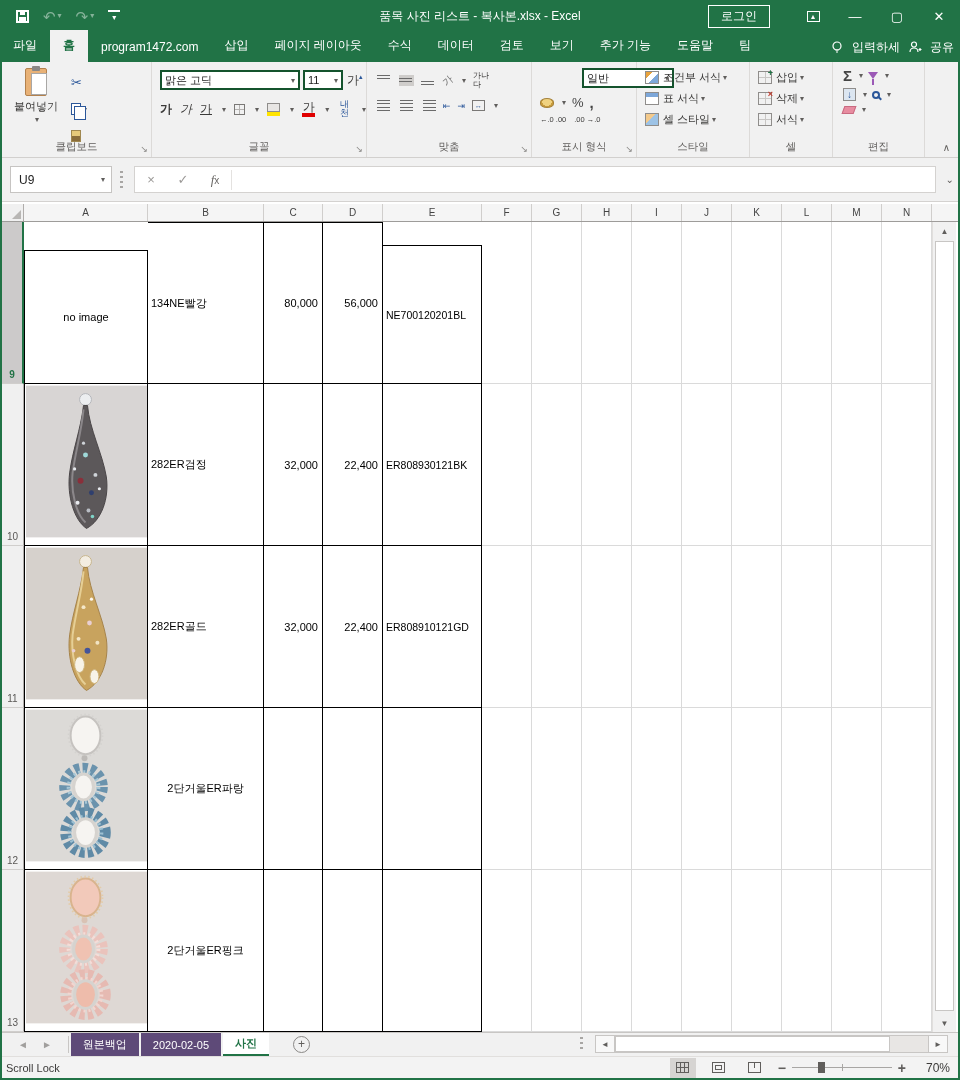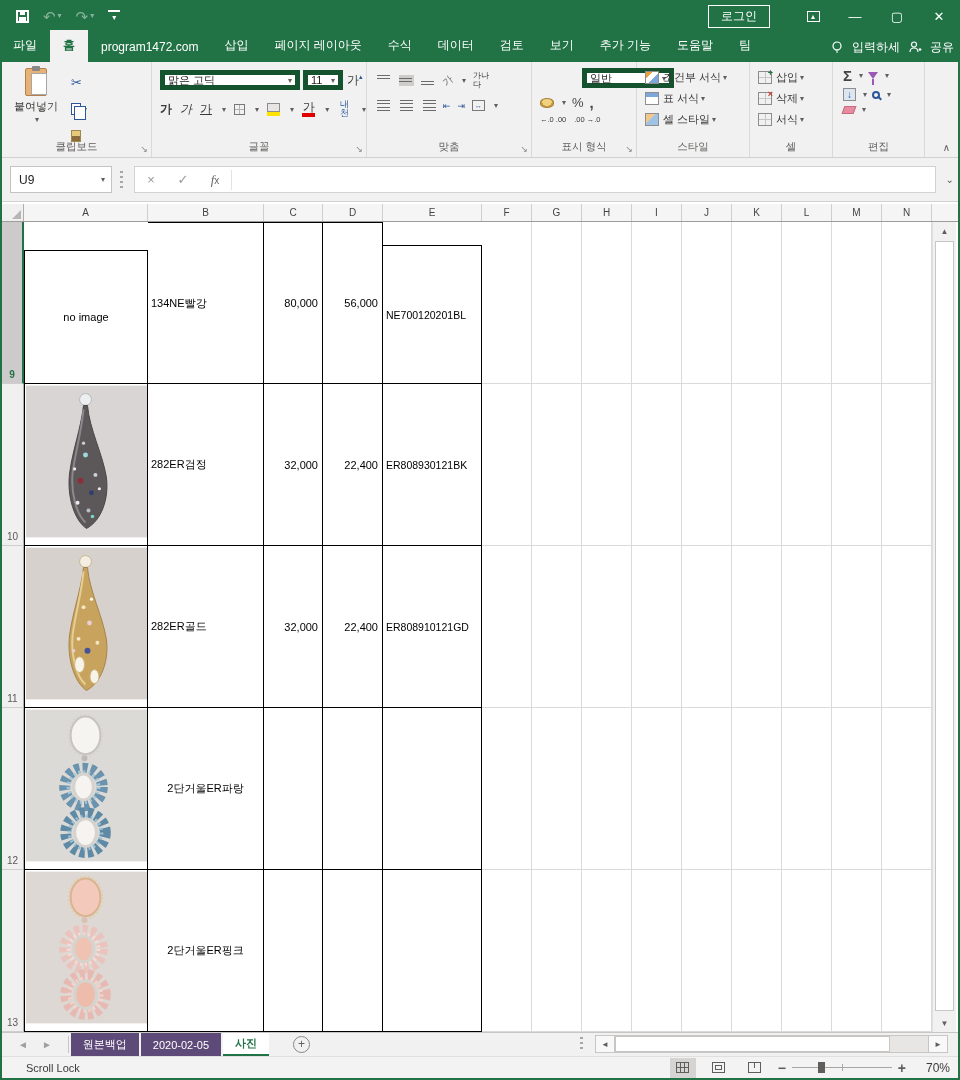--- a/index.html
+++ b/index.html
@@ -29,21 +29,21 @@
   .tabrow-right { position:absolute; right:6px; top:0; height:30px; display:flex; align-items:center; gap:8px; color:#fff; font-size:12px; }
   .bulb { width:14px; height:14px; }
   .person { width:14px; height:14px; }
 
   
   .ribbon { position:absolute; top:62px; left:0; width:956px; height:96px; background:#f1f1f1; border-bottom:1px solid #d2d0ce; }
   .rgroup { position:absolute; top:0; height:95px; border-right:1px solid #dcdad8; }
   .glabel { position:absolute; bottom:3px; left:0; right:0; text-align:center; font-size:10.5px; color:#605e5c; }
   .launcher { position:absolute; bottom:3px; right:3px; font-size:9px; color:#8a8886; }
   .caret { font-size:8px; color:#605e5c; margin-left:2px; }
-  .combo { background:#fff; border:5px solid #14532d; font-size:11px; color:#222; display:flex; align-items:center; padding:0 3px; height:20px; }
+  .combo { background:#fff; border:2px solid #14532d; font-size:11px; color:#222; display:flex; align-items:center; padding:0 3px; height:20px; }
   .combo .caret { margin-left:auto; }
   .kga { font-size:12px; color:#3b3a39; }
   .ln { width:13px; background:repeating-linear-gradient(to bottom,#6b6b6b 0 1px,transparent 1px 3.4px); }
   .lnbox { width:15px; height:11px; display:flex; }
   .iconbtn { height:20px; padding:0 3px; display:flex; align-items:center; }
   .grid-ic { width:13px; height:11px; border:1px solid #7a7876; background:
       linear-gradient(#b5b3b1,#b5b3b1) 50% 0/1px 100% no-repeat,
       linear-gradient(#b5b3b1,#b5b3b1) 0 50%/100% 1px no-repeat; }
   .sum { font-size:15px; font-weight:bold; color:#444; }
   .srow { display:flex; align-items:center; height:21px; font-size:11px; color:#3b3a39; white-space:nowrap; }
@@ -104,21 +104,21 @@
   .stab.active { background:#fff; color:#217346; font-weight:bold; border-bottom:2px solid #217346; }
   .addsheet { width:17px; height:17px; border:1px solid #8a8886; border-radius:50%; color:#605e5c; font-size:12px; line-height:15px; text-align:center; align-self:center; margin-left:22px; }
   .hscroll { position:absolute; right:10px; top:1035px; width:368px; height:18px; display:flex; align-items:center; }
   .hdots { width:3px; height:14px; background:repeating-linear-gradient(to bottom,#a8a6a4 0 2px,transparent 2px 5px); margin-right:12px; }
   .harrow { width:20px; height:18px; border:1px solid #c8c6c4; background:#f8f8f8; font-size:8px; color:#605e5c; display:flex; align-items:center; justify-content:center; }
   .htrack { flex:1; height:18px; background:#e8e6e4; border-top:1px solid #c8c6c4; border-bottom:1px solid #c8c6c4; position:relative; }
   .hthumb { position:absolute; left:0; top:0; width:88%; height:100%; background:#fff; border:1px solid #c8c6c4; }
 
   
   .statusbar { position:absolute; top:1056px; left:0; width:956px; height:22px; background:#f3f3f3; border-top:1px solid #e1dfdd; display:flex; align-items:center; font-size:11px; color:#3b3a39; }
-  .sb-left { padding-left:24px; }
+  .sb-left { padding-left:4px; }
   .sb-right { position:absolute; right:8px; display:flex; align-items:center; gap:10px; }
   .viewbtn { width:26px; height:20px; display:flex; align-items:center; justify-content:center; }
   .viewbtn.active { background:#d6d4d2; }
   .vic1 { width:13px; height:11px; border:1px solid #605e5c; background:
       linear-gradient(#605e5c,#605e5c) 33% 0/1px 100% no-repeat,
       linear-gradient(#605e5c,#605e5c) 66% 0/1px 100% no-repeat,
       linear-gradient(#605e5c,#605e5c) 0 50%/100% 1px no-repeat; }
   .vic2 { width:13px; height:11px; border:1px solid #605e5c; display:flex; align-items:center; justify-content:center; }
   .vic2 i { width:7px; height:5px; border:1px solid #605e5c; display:block; }
   .vic3 { width:13px; height:11px; border:1px solid #605e5c; background:linear-gradient(#605e5c,#605e5c) 50% 0/1px 60% no-repeat; }
@@ -137,20 +137,21 @@
 
   <div class="titlebar">
     <div class="qat">
       <span class="qat-btn">
           <span class="floppy"></span>
         </span>
       <span class="qat-btn dim">↶<span class="qat-caret">▾</span></span>
       <span class="qat-btn dim">↷<span class="qat-caret">▾</span></span>
       <span class="qat-custom">▾</span>
     </div>
+    <div class="tb-title">품목 사진 리스트 - 복사본.xlsx  -  Excel</div>
     <div class="tb-right">
       <span class="login-btn">로그인</span>
       <span class="winbtn">
           <span class="ribopt">▴</span>
         </span>
       <span class="winbtn">—</span>
       <span class="winbtn">▢</span>
       <span class="winbtn">✕</span>
     </div>
   </div>

